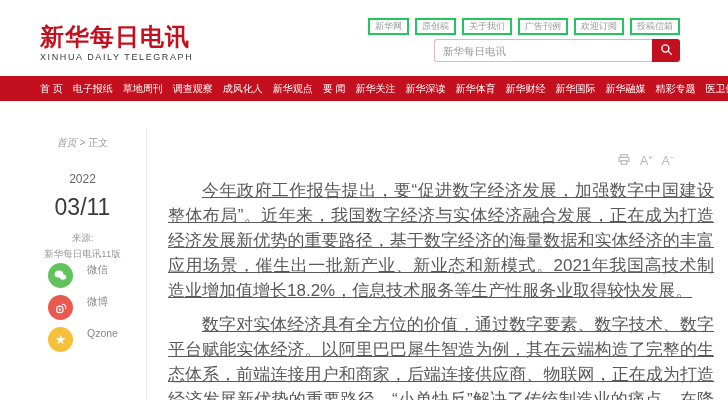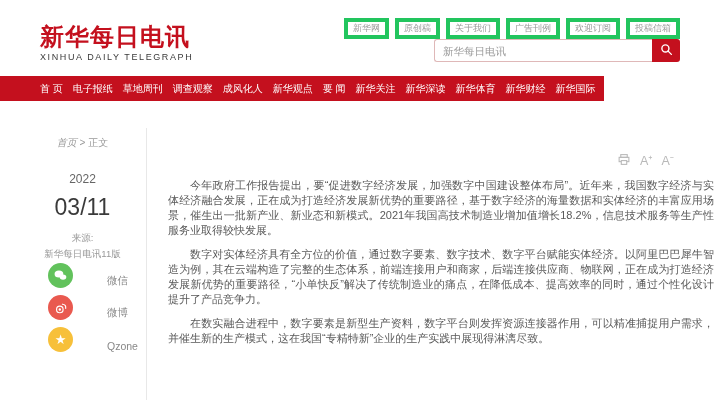--- a/index.html
+++ b/index.html
@@ -7,63 +7,63 @@
   body { font-family:"Liberation Sans", sans-serif; background:#fff; }
   .page { position:relative; width:728px; height:400px; overflow:hidden; background:#fff; }
 
   
   .topbar { position:absolute; top:0; left:0; width:708px; height:76px; background:#fff; }
   .logo { position:absolute; left:40px; top:24px; }
   .logo-cn { color:#c4101e; font-size:24px; font-weight:bold; letter-spacing:1px; line-height:26px; }
   .logo-en { color:#3a3a3a; font-size:9px; letter-spacing:1.6px; margin-top:2px; }
 
   .top-links { position:absolute; top:18px; right:28px; display:flex; gap:6px; }
-  .top-links a { display:block; border:4px solid #22c55e; color:#999; font-size:9px; line-height:13px;
+  .top-links a { display:block; border:2px solid #22c55e; color:#999; font-size:9px; line-height:13px;
                  padding:0 5px; text-decoration:none; background:#fff; cursor:pointer; }
 
   .search-row { position:absolute; top:39px; right:28px; display:flex; width:246px; height:23px; }
   .search-input { flex:1; border:1px solid #dfb8b8; border-right:none; border-radius:3px 0 0 3px;
                   font-size:10.5px; color:#555; padding:0 8px; outline:none; }
   .search-input::placeholder { color:#999; }
   .search-btn { width:28px; height:23px; background:#c4101e; border:none; border-radius:0 3px 3px 0;
                 display:flex; align-items:center; justify-content:center; cursor:pointer; }
 
   
-  .mainnav { position:absolute; top:76px; left:0; width:604px; height:25px; background:#c4101e;
+  .mainnav { position:absolute; top:76px; left:0; width:728px; height:25px; background:#c4101e;
              display:flex; align-items:center; padding-left:40px; gap:10px; }
   .mainnav a { color:#fff; font-size:10px; text-decoration:none; white-space:nowrap; cursor:pointer; }
 
   
   .divider { position:absolute; left:146px; top:128px; width:1px; height:272px; background:#e8e8e8; }
   .aside { position:absolute; left:30px; top:136px; width:105px; text-align:center; }
   .breadcrumb { font-size:10px; color:#999; margin-bottom:22px; }
   .breadcrumb a { color:#999; text-decoration:none; cursor:pointer;font-style:italic; }
   .meta-year { font-size:12px; color:#666; }
   .meta-date { font-size:23px; color:#3a3a3a; font-weight:normal; line-height:26px; margin-top:8px; }
   .meta-time { font-size:12px; color:#666; margin-top:4px; }
   .meta-src-label { font-size:9.5px; color:#999; margin-top:12px; }
   .meta-src { font-size:9.5px; color:#999; margin-top:3px; }
 
   .share { position:absolute; left:48px; top:263px; }
-  .share-item { display:flex; align-items:flex-end; margin-bottom:7px; cursor:pointer;gap:20px; }
+  .share-item { display:flex; align-items:flex-start; margin-bottom:7px; cursor:pointer; }
   .share-circle { width:25px; height:25px; border-radius:50%; display:flex; align-items:center;
                   justify-content:center; }
   .share-circle.wechat { background:#62c25c; }
   .share-circle.weibo  { background:#e9594f; }
   .share-circle.qzone  { background:#f7c03a; color:#fff; font-size:13px; }
   .share-label { font-size:10.5px; color:#888; margin-left:14px; }
 
   
   .main { position:absolute; left:168px; top:140px; width:546px; }
   .article-title { font-size:17px; color:#333; font-weight:bold; text-align:center; letter-spacing:0.5px; }
   .tools { text-align:right; padding-right:40px; margin-top:13px; height:15px; color:#b9b9b9;
            display:flex; justify-content:flex-end; gap:9px; align-items:center; }
   .tools .t { font-size:12.5px; color:#b9b9b9; cursor:pointer; }
-  .main p { font-size:11px; line-height:15px; color:#595959; text-indent:2em; text-align:justify;
-            margin-top:9px; }
+  .main p { font-size:17px; line-height:25px; color:#595959; text-indent:2em; text-align:justify;
+            margin-top:9px;text-decoration:underline; }
   .main p.first { margin-top:10px; }
 </style>
 </head>
 <body>
 
 <div class="page">
 
   <header class="topbar">
     <div class="logo">
       <div class="logo-cn">新华每日电讯</div>

